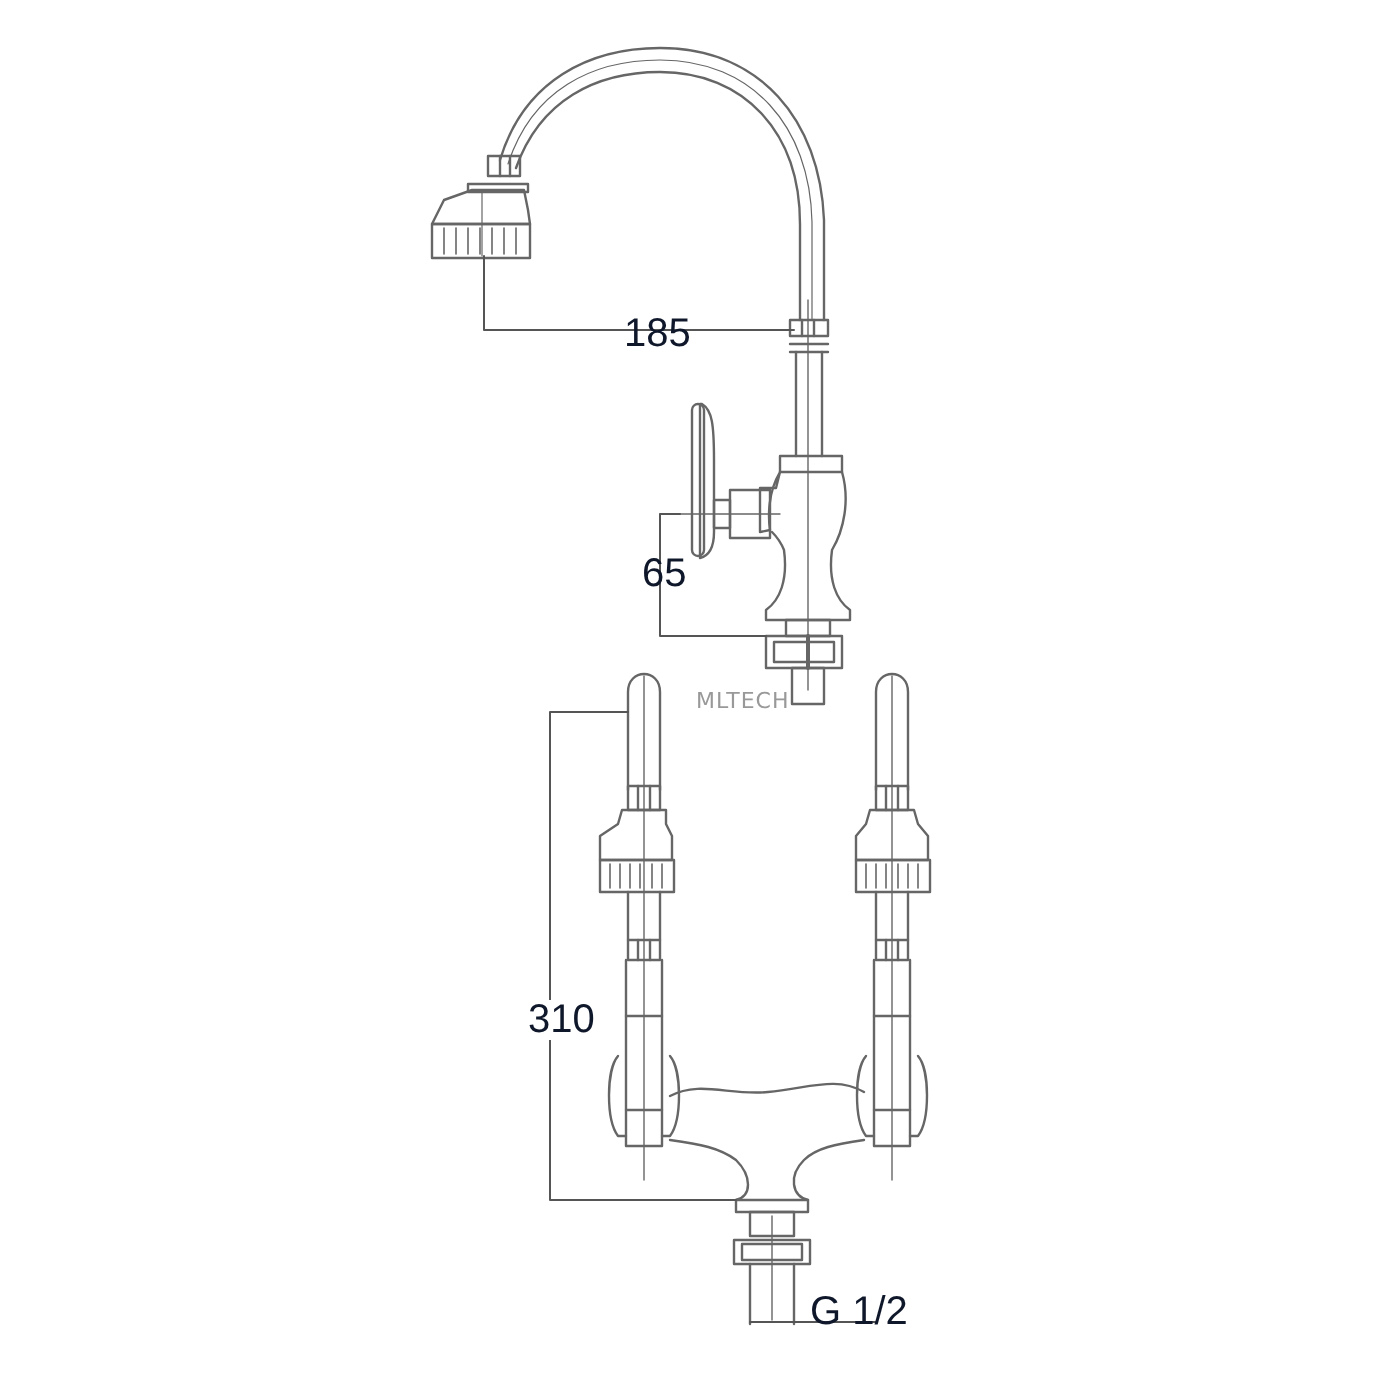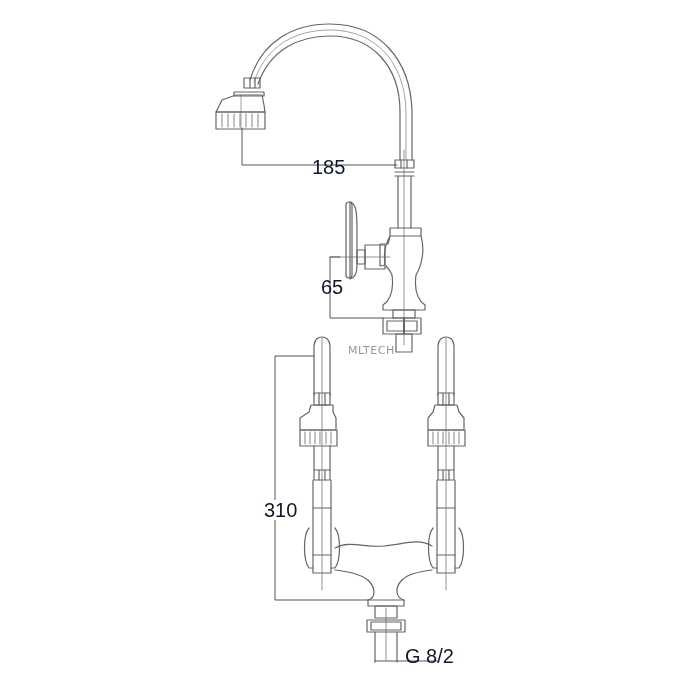--- a/index.html
+++ b/index.html
@@ -158,14 +158,14 @@
 
     <polyline points="314,356 275,356 275,600 368,600"></polyline>
 
     <line x1="375" y1="661" x2="438" y2="661"></line>
   </g>
 </svg>
 
 <div class="dim-label" style="left:312px; top:157px;">185</div>
 <div class="dim-label" style="left:321px; top:277px;">65</div>
 <div class="dim-label" style="left:263px; top:476px; background:#fff; padding:0 1px;margin-top:24px;">310</div>
-<div class="dim-label" style="left:405px; top:646px;">G 8/2</div>
+<div class="dim-label" style="left:405px; top:646px;">G 1/2</div>
 <div class="watermark" style="left:348px; top:345px;">MLTECH</div>
 
 </body></html>

